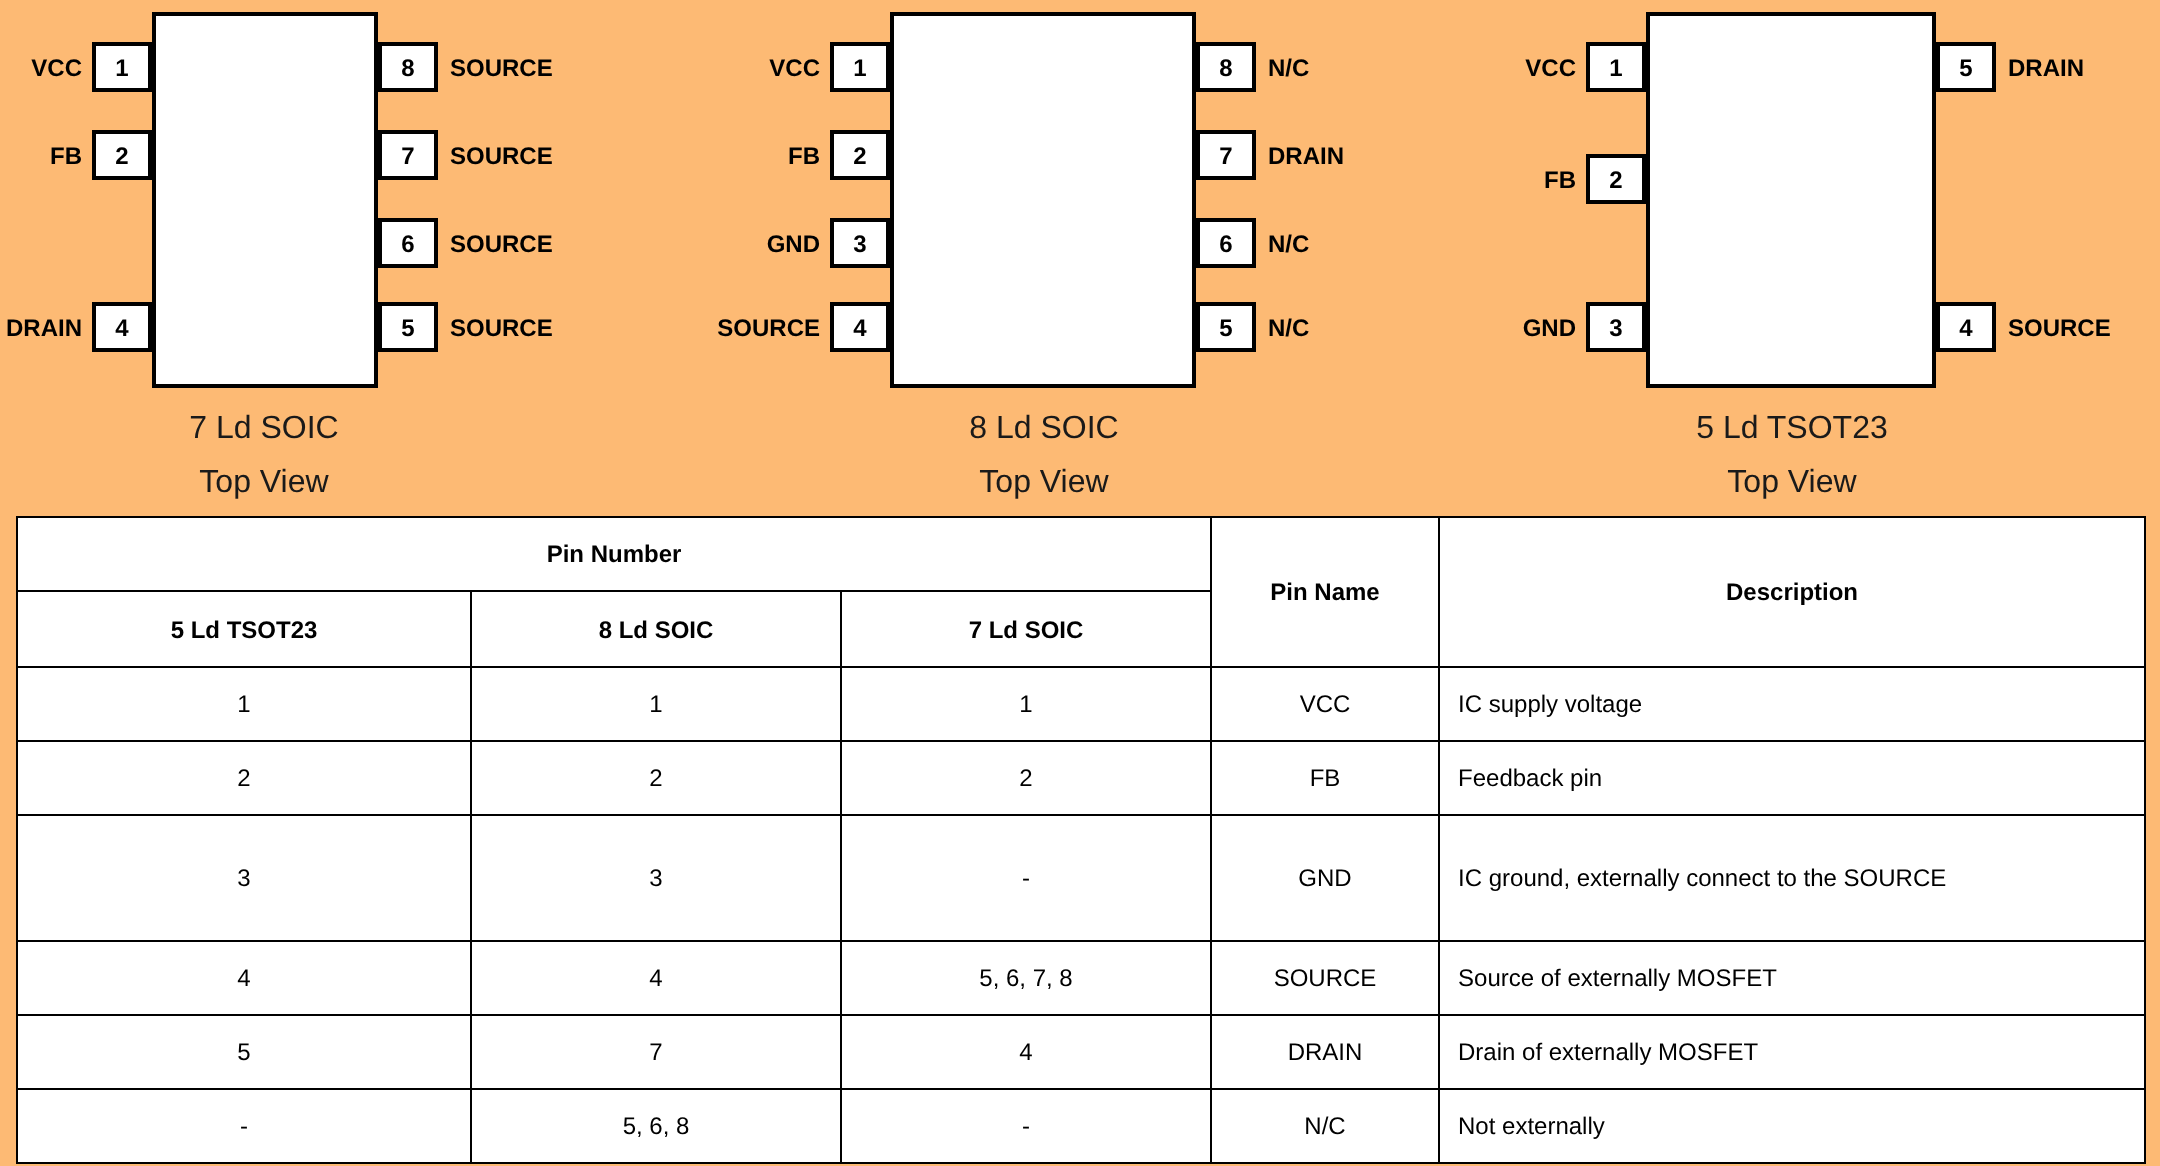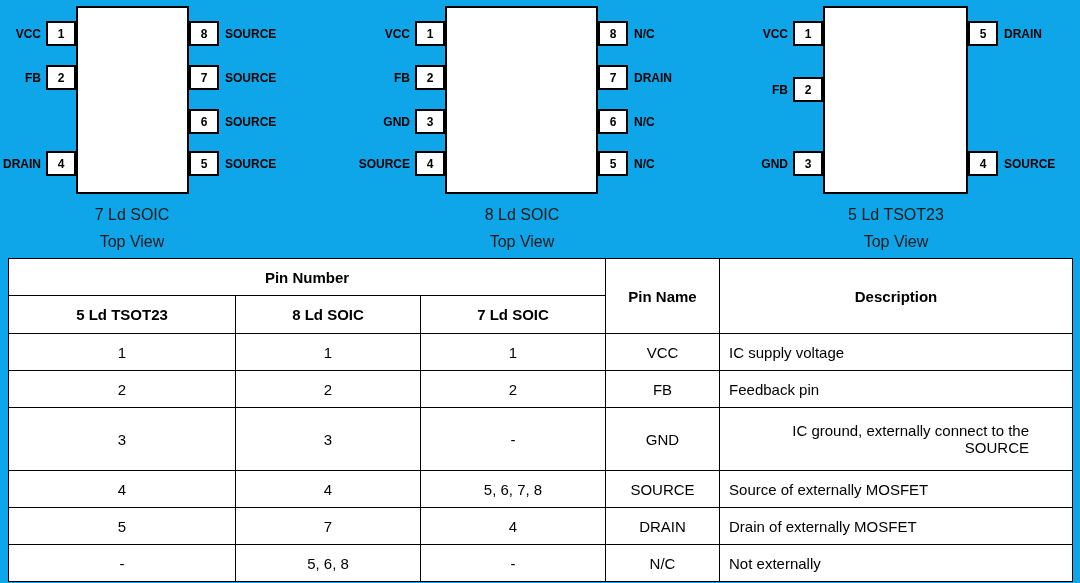--- a/index.html
+++ b/index.html
@@ -1,18 +1,18 @@
 <!DOCTYPE html>
 <html><head>
 <meta charset="utf-8">
 <style>
   * { margin: 0; padding: 0; box-sizing: border-box; }
   html, body { background: #ffffff; }
   body { font-family: "Liberation Sans", sans-serif; color: #000; }
-  .stage { position: relative; width: 1080px; height: 583px; background: #0ea5e9; overflow: hidden; }
+  .stage { position: relative; width: 1080px; height: 583px; background: #fdba74; overflow: hidden; }
 
   
   .pkg { position: absolute; height: 252px; }
   .pkg-body { position: absolute; top: 0; height: 188px; border: 2px solid #000; background: #fff; }
   .pin { position: absolute; display: flex; align-items: center; height: 25px; }
   .pin.left { left: 0; justify-content: flex-end; }
   .pin-box {
     flex: 0 0 auto; width: 30px; height: 25px; border: 2px solid #000; background: #fff;
     display: flex; align-items: center; justify-content: center;
     font-weight: 700; font-size: 12px; line-height: 1;
@@ -28,21 +28,21 @@
   .pkg-view  { top: 227px; }
 
   
   table.pin-table {
     position: absolute; left: 8px; top: 258px;
     border-collapse: collapse; table-layout: fixed; width: 1064px;
     background: #fff;
   }
   .pin-table th, .pin-table td {
     border: 1px solid #000;
-    font-size: 15px; color: #000;
+    font-size: 12px; color: #000;
     text-align: center; vertical-align: middle;
     padding: 6px 8px;
   }
   .pin-table th { font-weight: 700; }
   .pin-table td.desc { text-align: left; padding-left: 9px; }
   .pin-table tr.hrow1 { height: 37px; }
   .pin-table tr.hrow2 { height: 38px; }
   .pin-table tr.drow  { height: 37px; }
   .pin-table tr.drow-tall { height: 63px; }
   .wrap-narrow { display: inline-block; max-width: 300px; text-align: right; }

